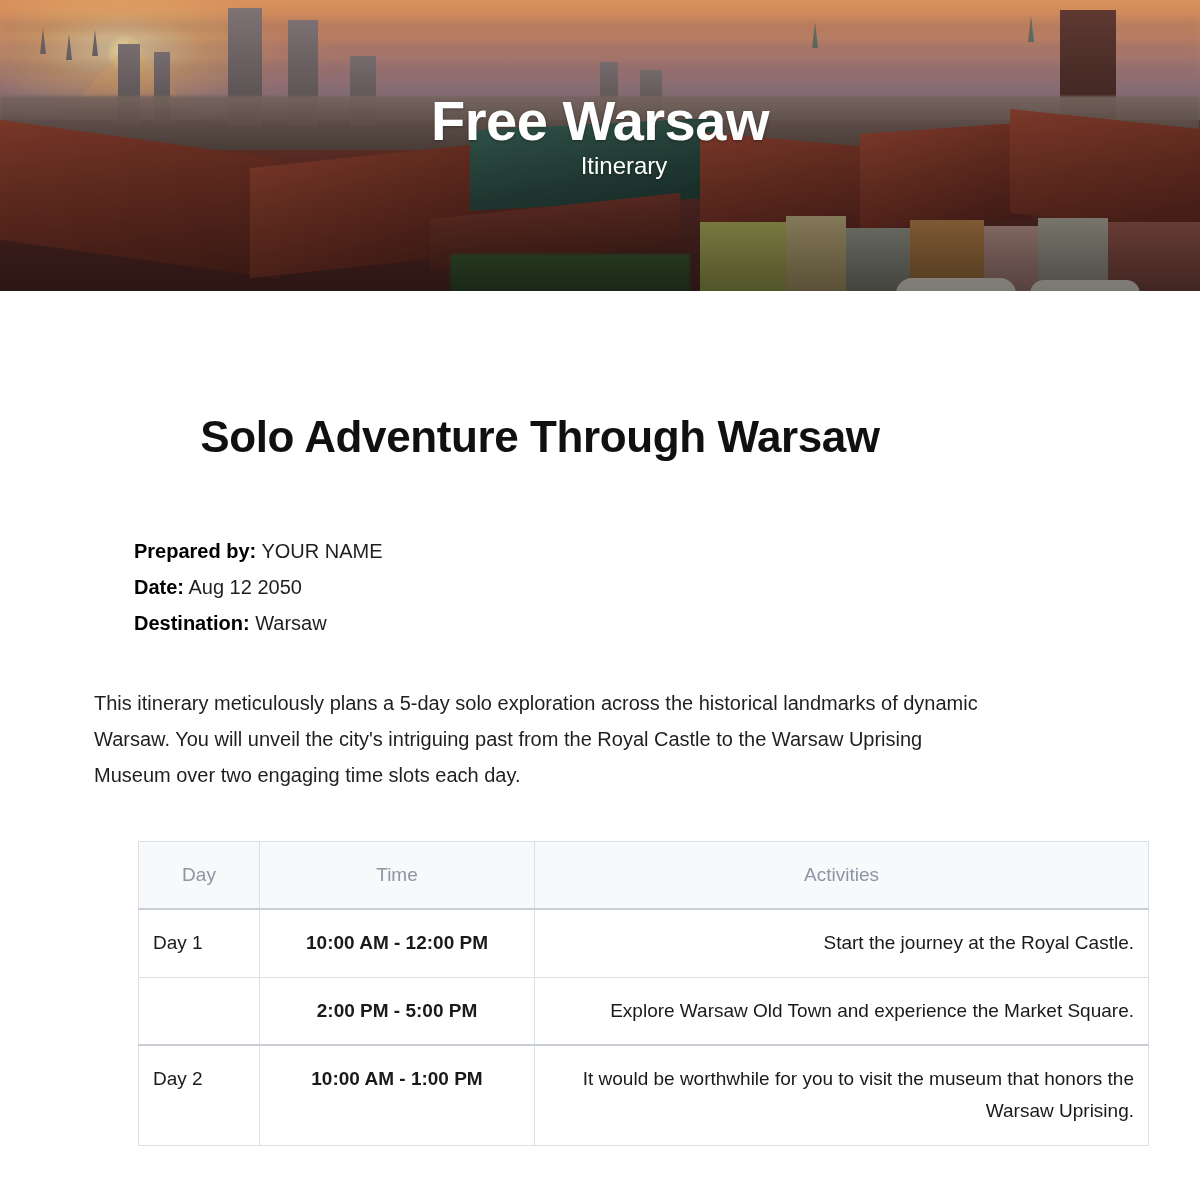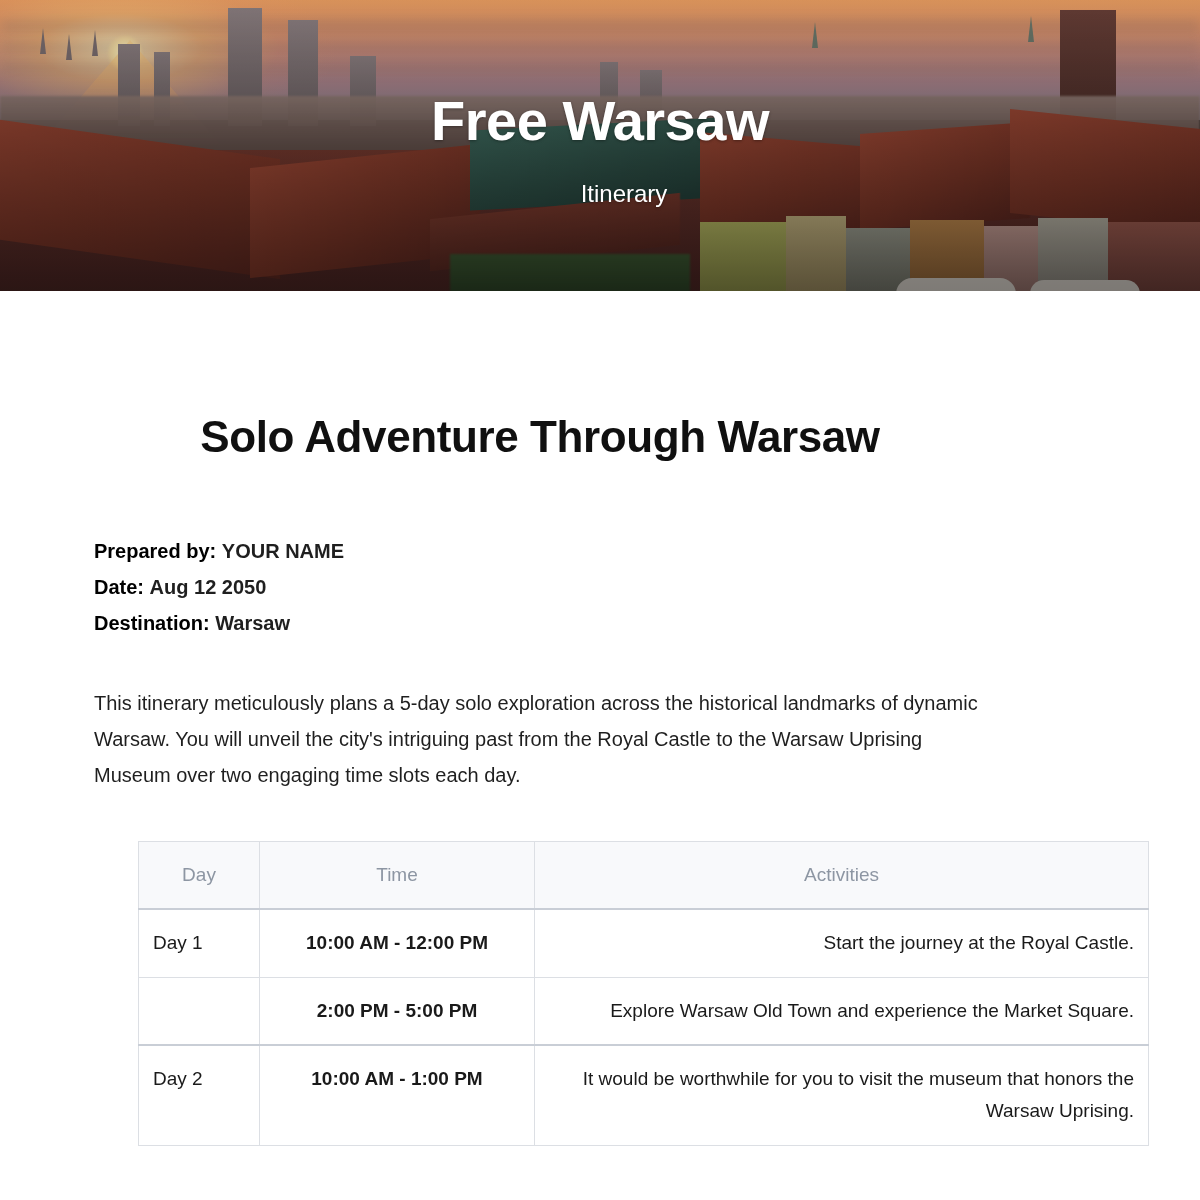--- a/index.html
+++ b/index.html
@@ -120,21 +120,21 @@
     color: #ffffff;
     letter-spacing: -0.5px;
     line-height: 1.05;
     margin: 0;
     text-shadow: 0 1px 3px rgba(0,0,0,0.35);
   }
   .hero-sub {
     font-size: 24px;
     font-weight: normal;
     color: #ffffff;
-    margin: 29px 0 0 0;
+    margin: 1px 0 0 0;
     line-height: 1.2;
     text-shadow: 0 1px 3px rgba(0,0,0,0.35);
     padding-left: 48px;
   }
 
   
   .doc {
     padding: 0 94px;
     width: 1080px;
   }
@@ -147,22 +147,22 @@
     color: #101010;
     letter-spacing: -0.4px;
     line-height: 1.1;
   }
   .meta {
     margin-top: 72px;
     font-size: 20px;
     color: #1a1a1a;
     line-height: 1.80;
   }
-  .meta-label { font-weight: bold; color: #000000; }
-  .meta-value { font-weight: bold; color: #1f1f1f; }
+  .meta-label { font-weight: bold; color: #000000; margin-left: 40px; }
+  .meta-value { font-weight: normal; color: #1f1f1f; }
 
   .intro {
     margin-top: 44px;
     font-size: 20px;
     line-height: 1.80;
     color: #1f1f1f;
     max-width: 1000px;
   }
 
   

